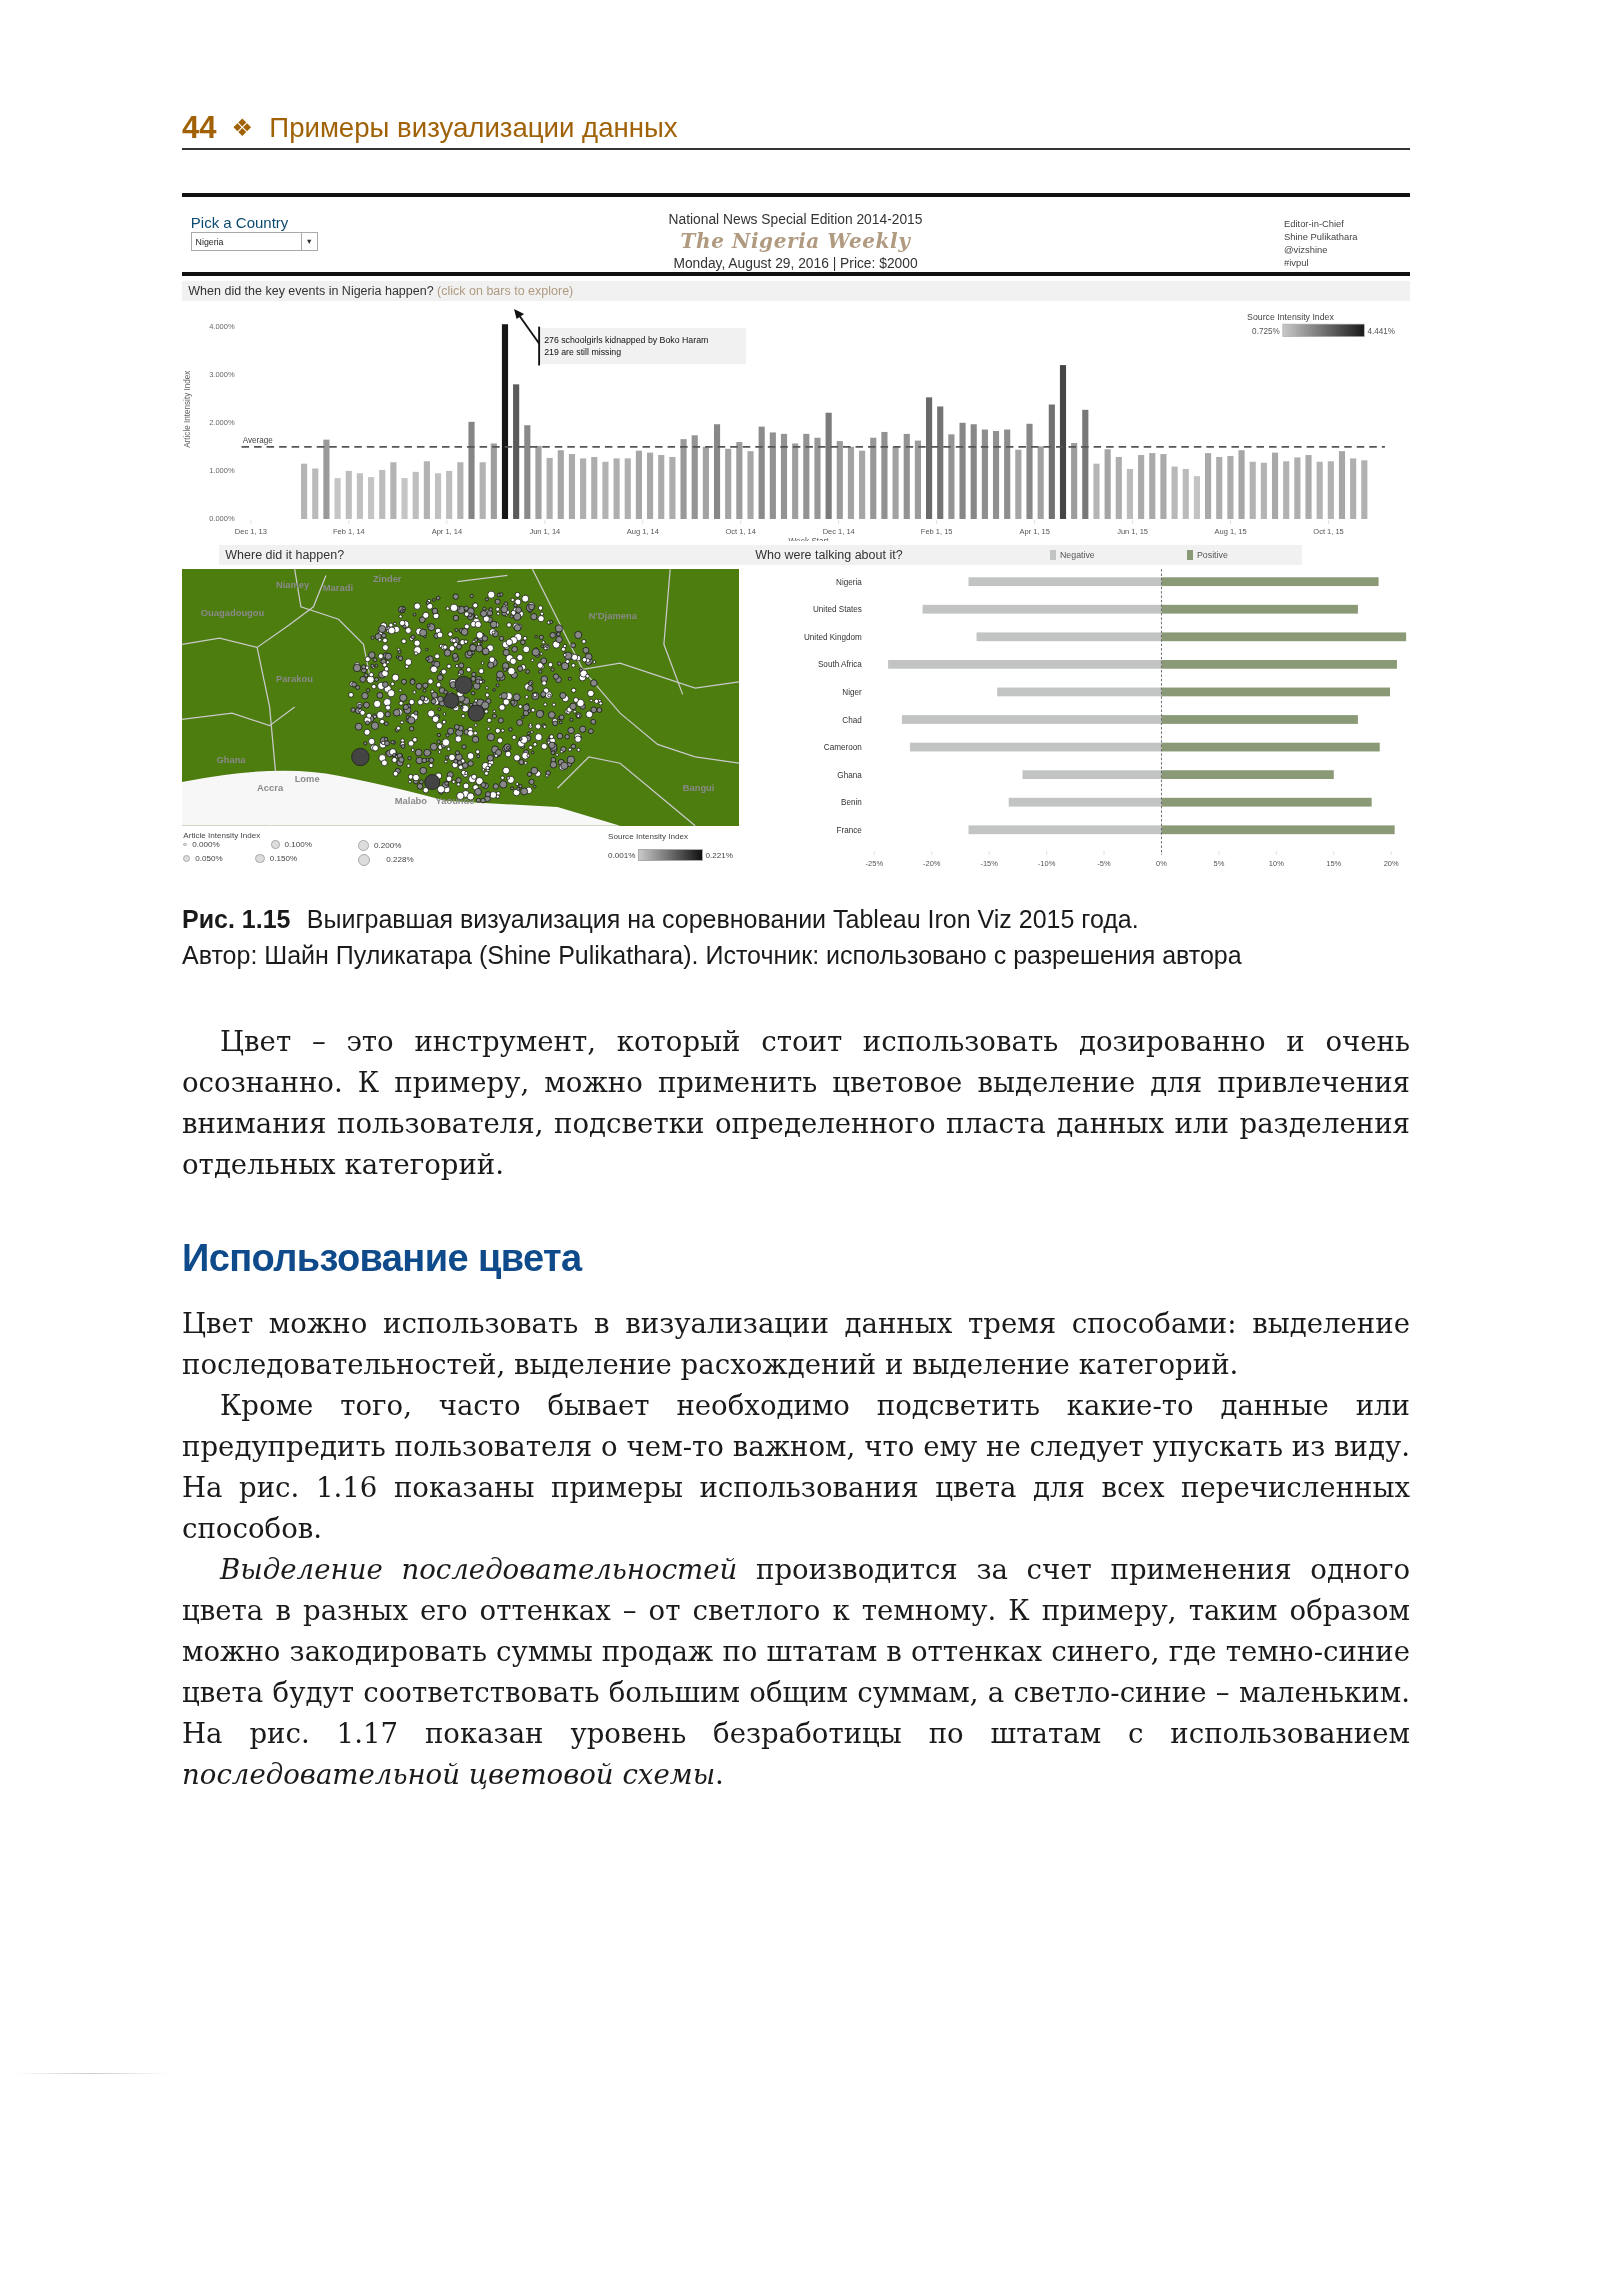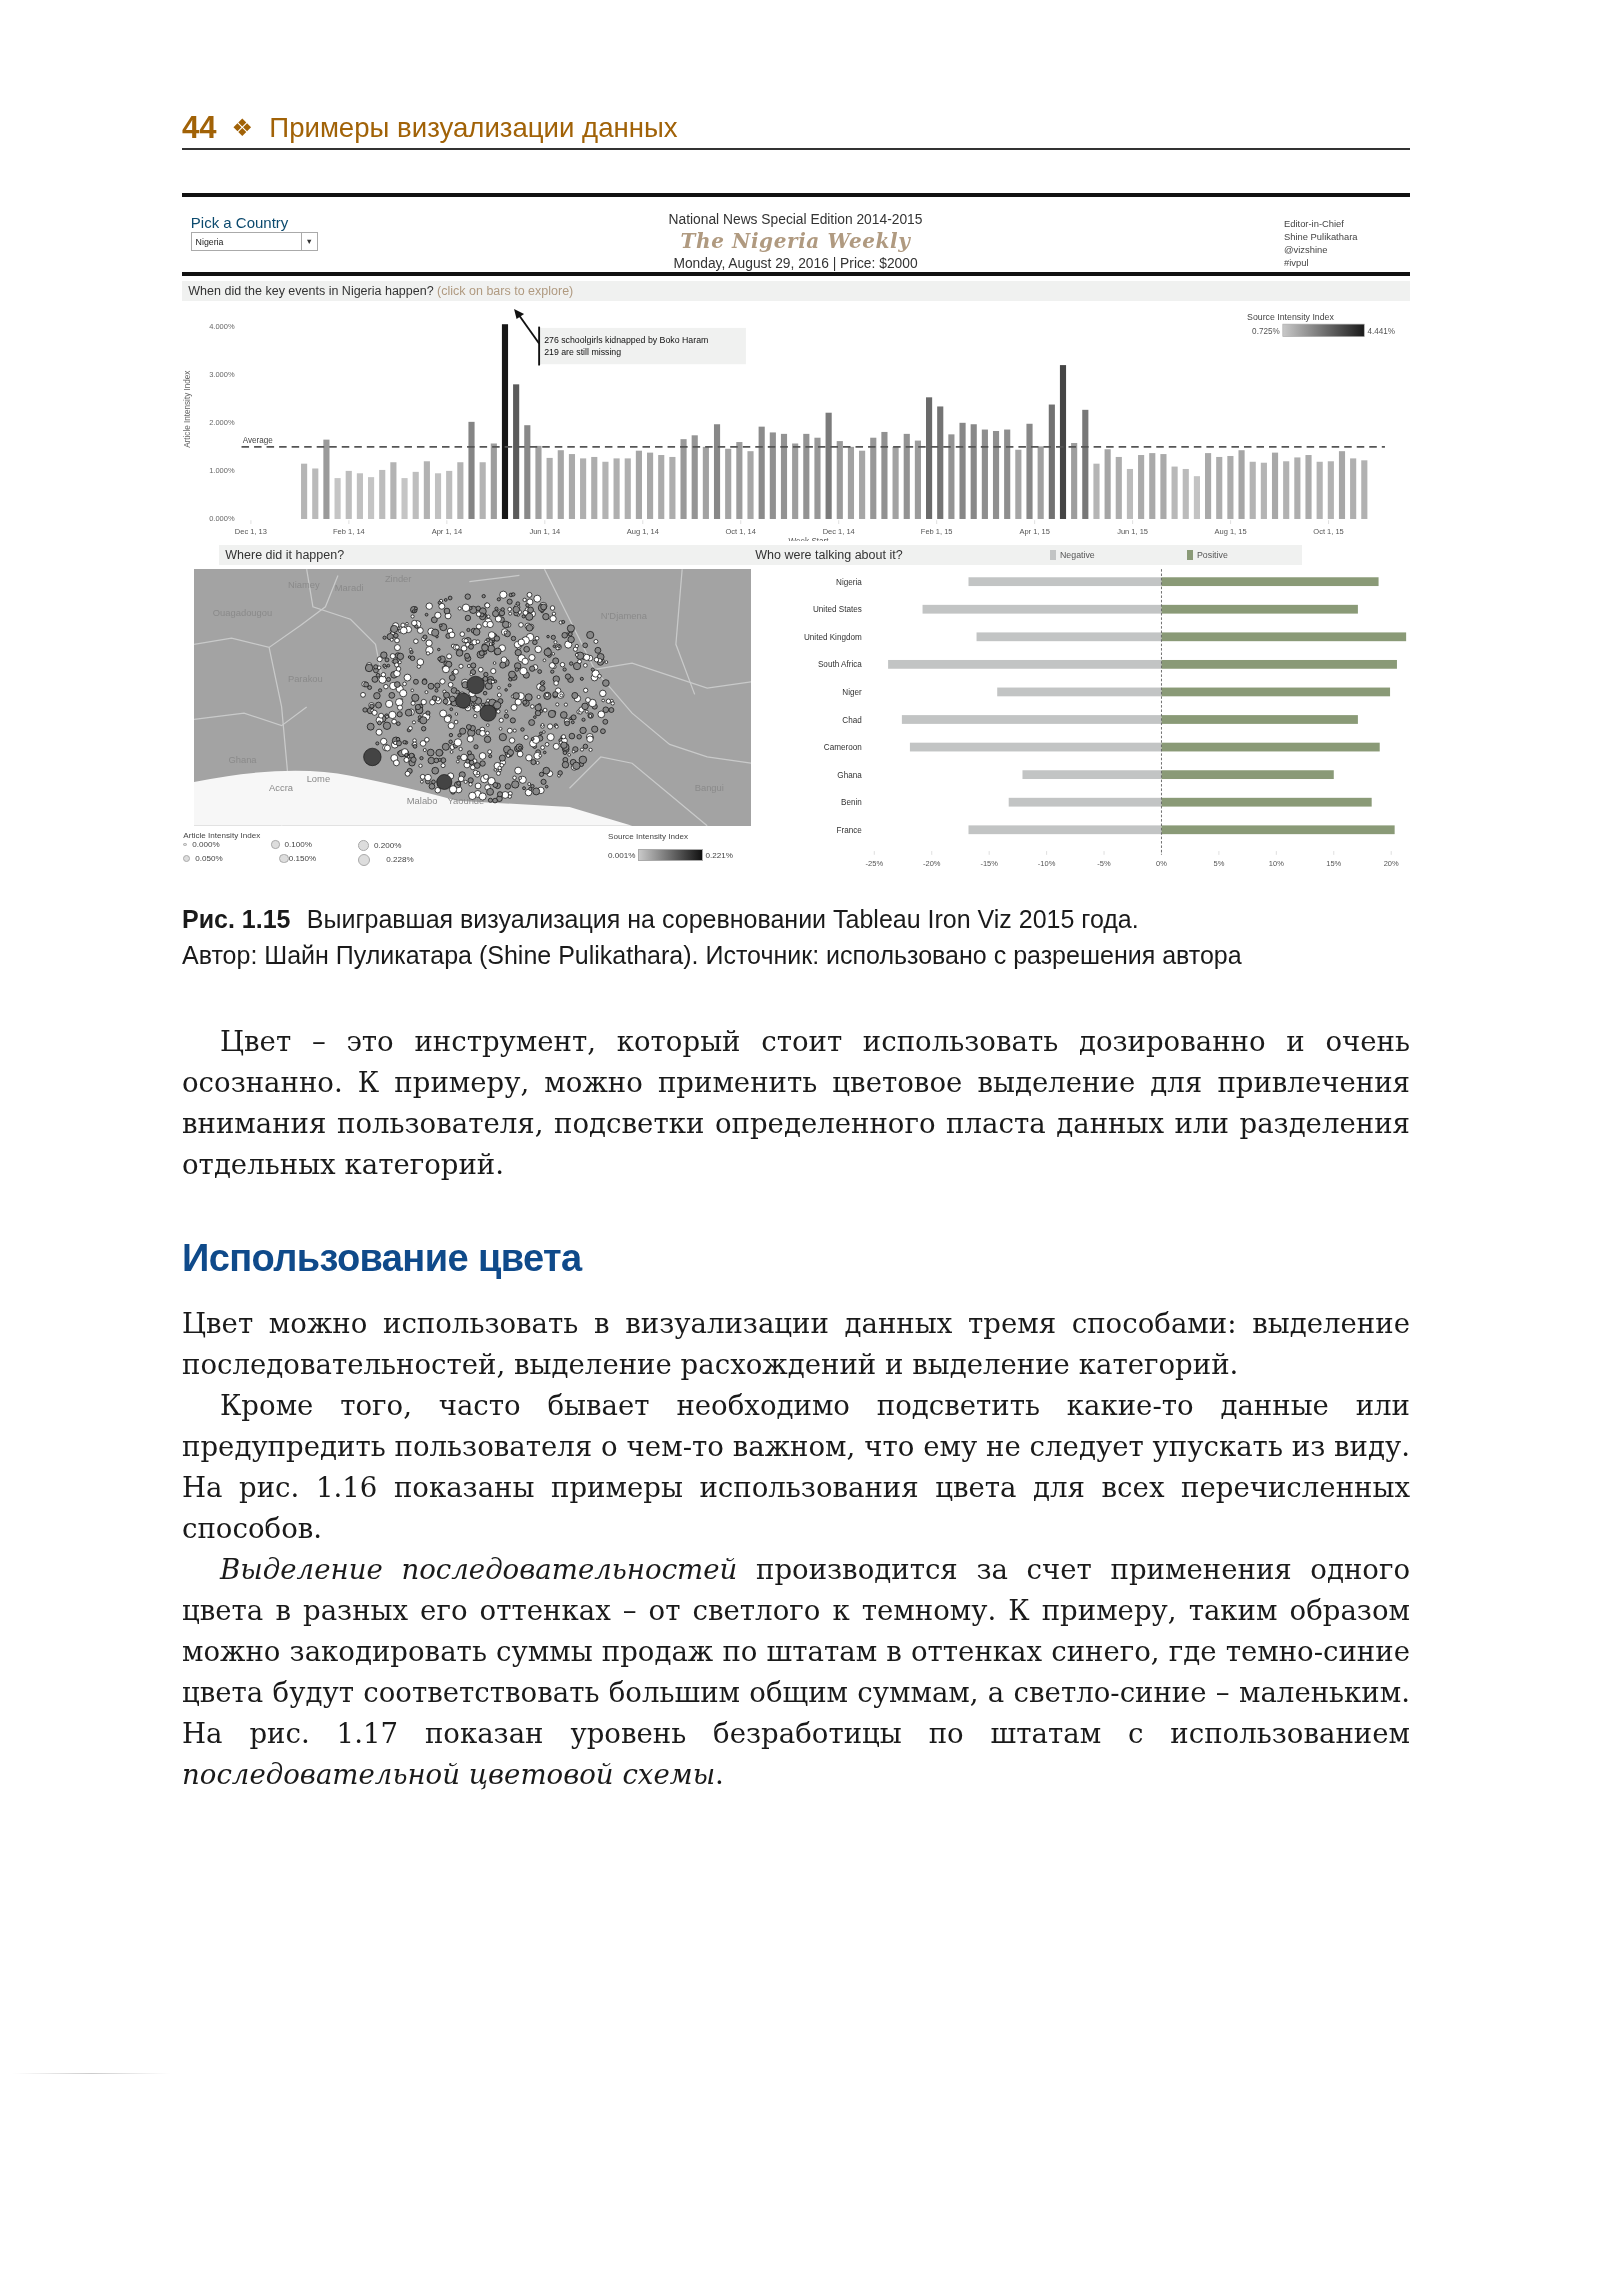--- a/index.html
+++ b/index.html
@@ -26,21 +26,21 @@
   .mh-center .date { font-size: 13.8px; }
   .mh-right { position: absolute; left: 1102px; top: 15px; font-size: 9.4px; color: #444; line-height: 13px; }
 
   .panel-head { position: absolute; height: 20px; background: #f0f1f0; font-size: 12.5px; color: #333; line-height: 20px; padding-left: 6.3px; box-sizing: border-box; }
   .panel-head .hint { color: #b09a80; }
 
   .timeline { position: absolute; left: 0; top: 116px; width: 1228px; height: 232px; }
   .timeline svg text { font-family: "Liberation Sans", sans-serif; }
 
   .map-panel { position: absolute; left: 0; top: 352px; width: 564px; height: 326px; }
-  .map-area { position: absolute; left: 12px; top: 24px; width: 557px; height: 257px; background: #a3a3a3; overflow: hidden; }
+  .map-area { position: absolute; left: 0; top: 24px; width: 557px; height: 257px; background: #4d7c0f; overflow: hidden; font-weight: bold; }
   .legend-small { font-size: 8.1px; color: #444; }
 
   .sent-panel { position: absolute; left: 567px; top: 352px; width: 661px; height: 326px; }
 
   
   .caption { position: absolute; left: 182px; top: 901px; width: 1228px; font-family: "Liberation Sans", sans-serif; font-size: 25px; line-height: 36px; color: #1a1a1a; }
   .caption .fig-no { font-weight: bold; margin-right: 16.3px; }
 
   
   .body-text { position: absolute; left: 182px; width: 1228px; font-family: "DejaVu Serif", serif; font-size: 27.6px; line-height: 41px; text-align: justify; color: #1a1a1a; }
@@ -1019,21 +1019,21 @@
             <span>0.000%</span>
           </div>
           <div style="position: absolute; left: 0px; top: 13.8px; display: flex; align-items: center; gap: 5px;">
             <span style="display: inline-block; width: 5px; height: 5px; border-radius: 50%; background: rgb(221, 221, 221); border: 1.3px solid rgb(170, 170, 170);"></span>
             <span>0.050%</span>
           </div>
           <div style="position: absolute; left: 88px; top: 0px; display: flex; align-items: center; gap: 5px;">
             <span style="display: inline-block; width: 6.3px; height: 6.3px; border-radius: 50%; background: rgb(221, 221, 221); border: 1.3px solid rgb(170, 170, 170);"></span>
             <span>0.100%</span>
           </div>
-          <div style="position: absolute; left: 96px; top: 13.8px; display: flex; align-items: flex-end; ">
+          <div style="position: absolute; left: 72px; top: 13.8px; display: flex; align-items: flex-end; gap: 5px;">
             <span style="display: inline-block; width: 7.5px; height: 7.5px; border-radius: 50%; background: rgb(221, 221, 221); border: 1.3px solid rgb(170, 170, 170);"></span>
             <span>0.150%</span>
           </div>
           <div style="position: absolute; left: 175px; top: 0px; display: flex; align-items: center; gap: 5px;">
             <span style="display: inline-block; width: 8.8px; height: 8.8px; border-radius: 50%; background: rgb(221, 221, 221); border: 1.3px solid rgb(170, 170, 170);"></span>
             <span>0.200%</span>
           </div>
           <div style="position: absolute; left: 175px; top: 13.8px; display: flex; align-items: center; gap: 16px; text-align: center;">
             <span style="display: inline-block; width: 10px; height: 10px; border-radius: 50%; background: rgb(221, 221, 221); border: 1.3px solid rgb(170, 170, 170);"></span>
             <span>0.228%</span>

